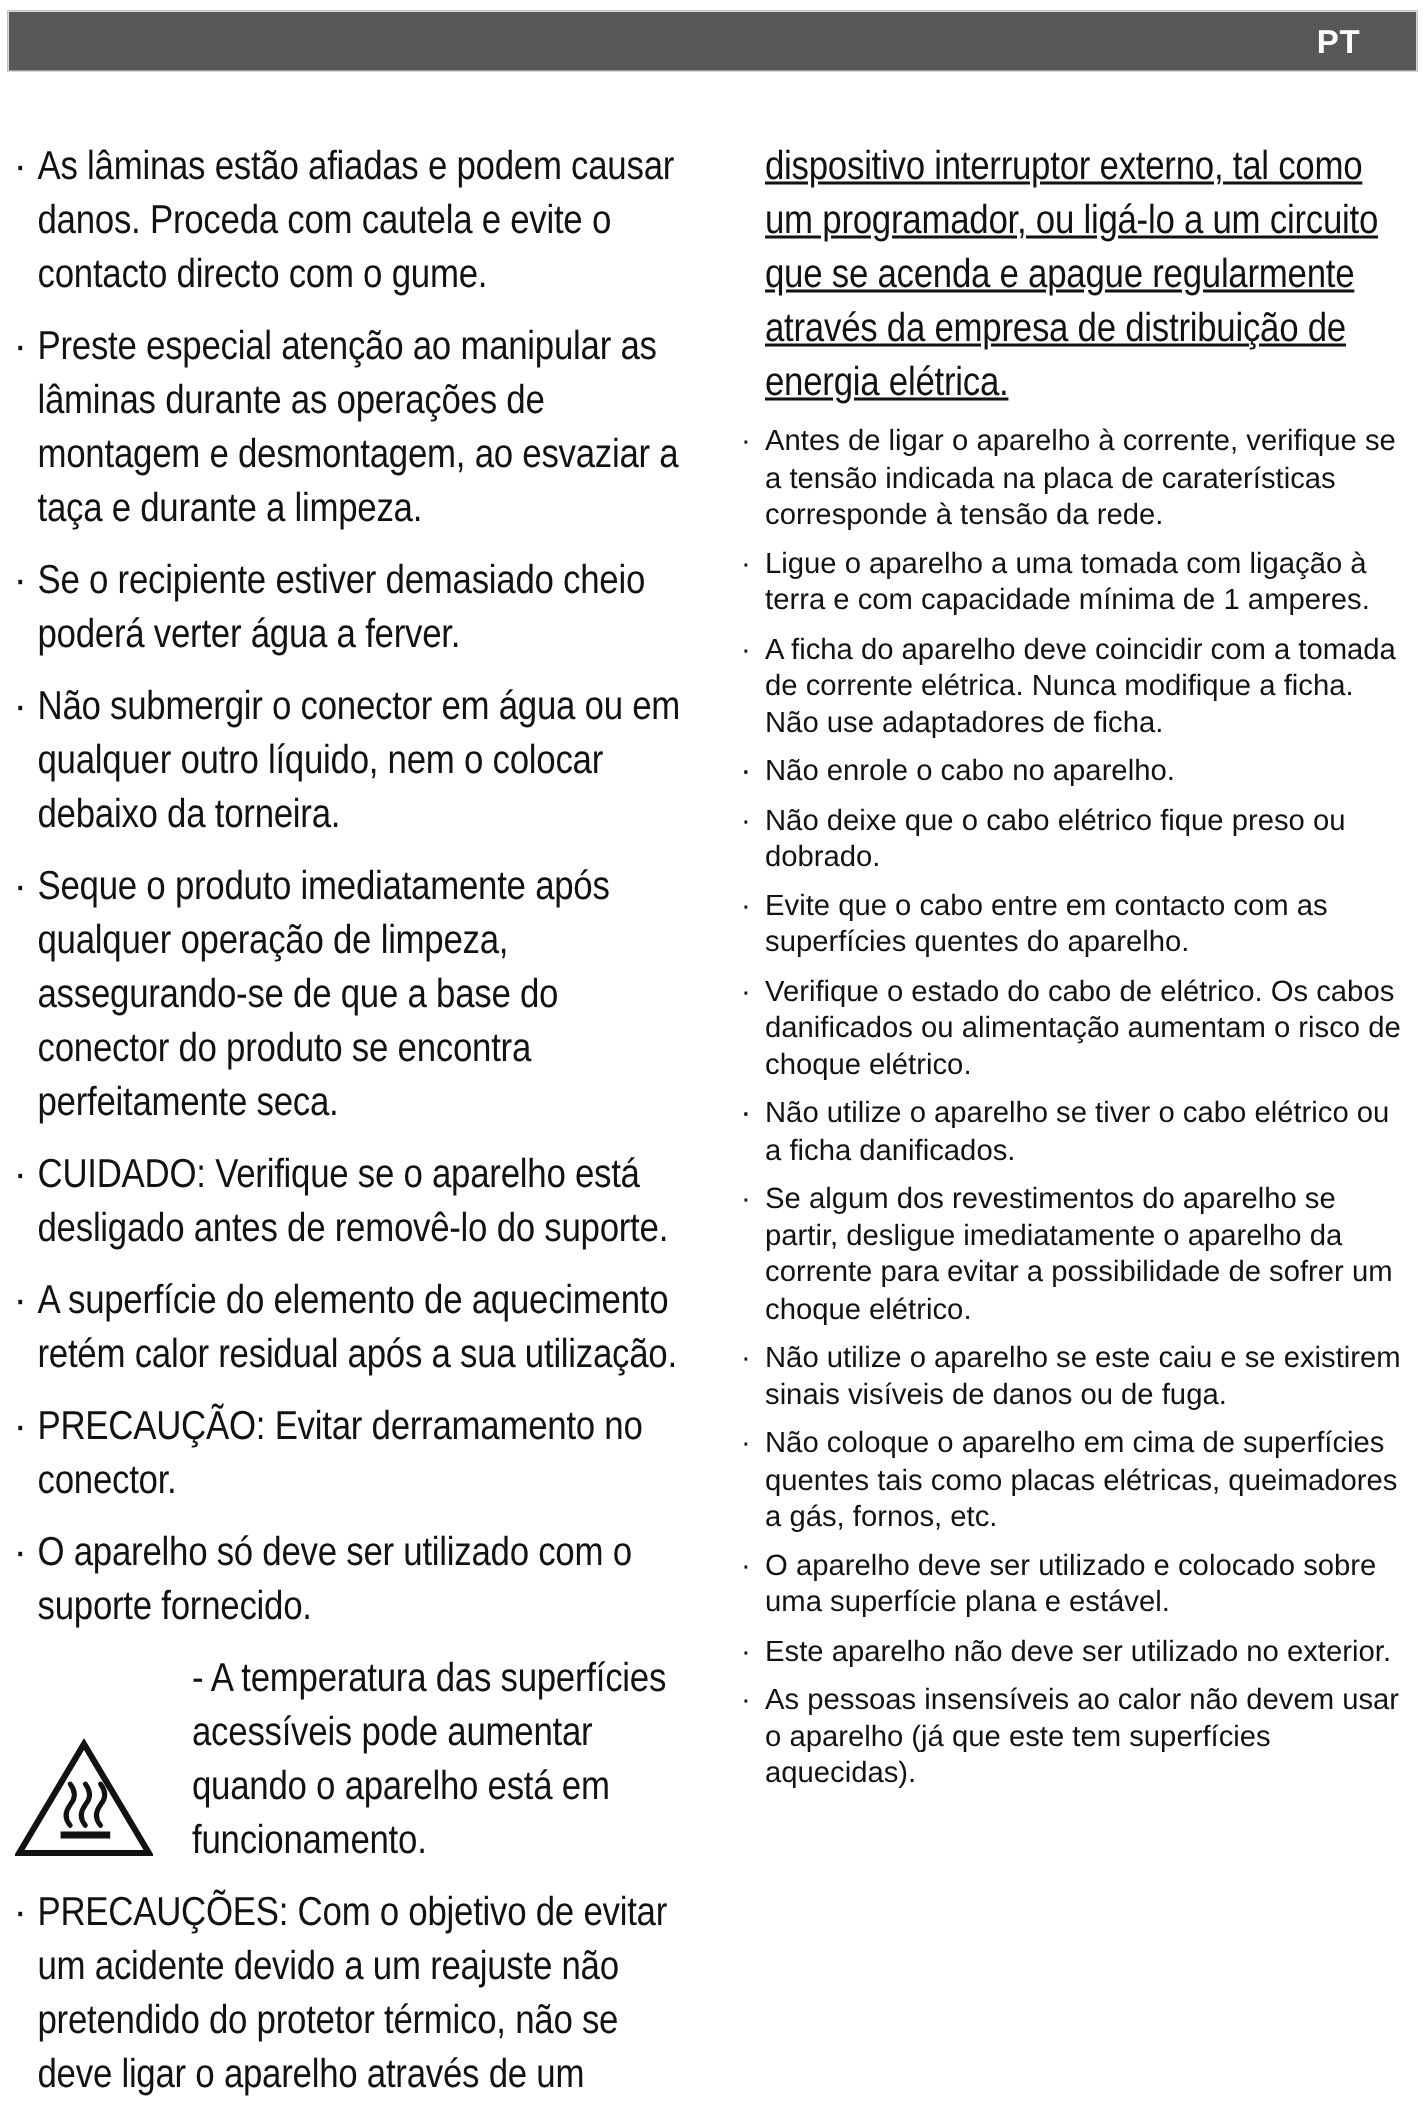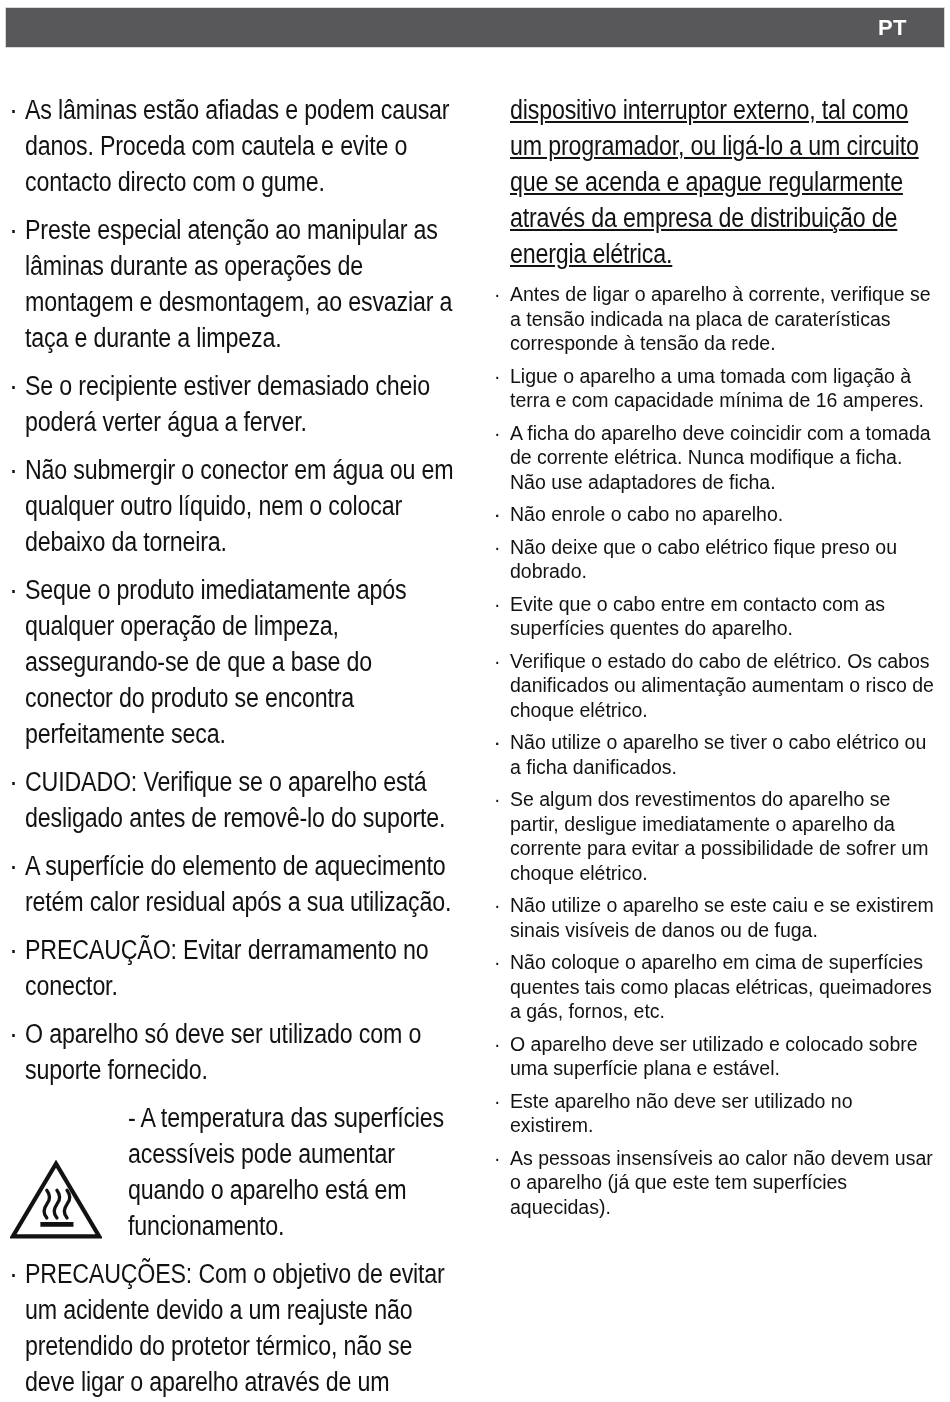--- a/index.html
+++ b/index.html
@@ -175,21 +175,21 @@
         <span class="condensed">dispositivo interruptor externo, tal como um programador, ou ligá-lo a um circuito que se acenda e apague regularmente através da empresa de distribuição de energia elétrica.</span>
       </div>
 
       <ul class="bullets">
         <li class="bullet-item small">
           <span class="marker">·</span>
           <span>Antes de ligar o aparelho à corrente, verifique se a tensão indicada na placa de caraterísticas corresponde à tensão da rede.</span>
         </li>
         <li class="bullet-item small">
           <span class="marker">·</span>
-          <span>Ligue o aparelho a uma tomada com ligação à terra e com capacidade mínima de 16 amperes.</span>
+          <span>Ligue o aparelho a uma tomada com ligação à terra e com capacidade mínima de 1 amperes.</span>
         </li>
         <li class="bullet-item small">
           <span class="marker">·</span>
           <span>A ficha do aparelho deve coincidir com a tomada de corrente elétrica. Nunca modifique a ficha. Não use adaptadores de ficha.</span>
         </li>
         <li class="bullet-item small">
           <span class="marker">·</span>
         </li>
         <li class="bullet-item small">
           <span class="marker">·</span>
@@ -225,21 +225,21 @@
         <li class="bullet-item small">
           <span class="marker">·</span>
           <span>Não coloque o aparelho em cima de superfícies quentes tais como placas elétricas, queimadores a gás, fornos, etc.</span>
         </li>
         <li class="bullet-item small">
           <span class="marker">·</span>
           <span>O aparelho deve ser utilizado e colocado sobre uma superfície plana e estável.</span>
         </li>
         <li class="bullet-item small">
           <span class="marker">·</span>
-          <span>Este aparelho não deve ser utilizado no existirem.</span>
+          <span>Este aparelho não deve ser utilizado no exterior.</span>
         </li>
         <li class="bullet-item small">
           <span class="marker">·</span>
           <span>As pessoas insensíveis ao calor não devem usar o aparelho (já que este tem superfícies aquecidas).</span>
         </li>
       </ul>
     </div>
 
   </div>
 </div>

